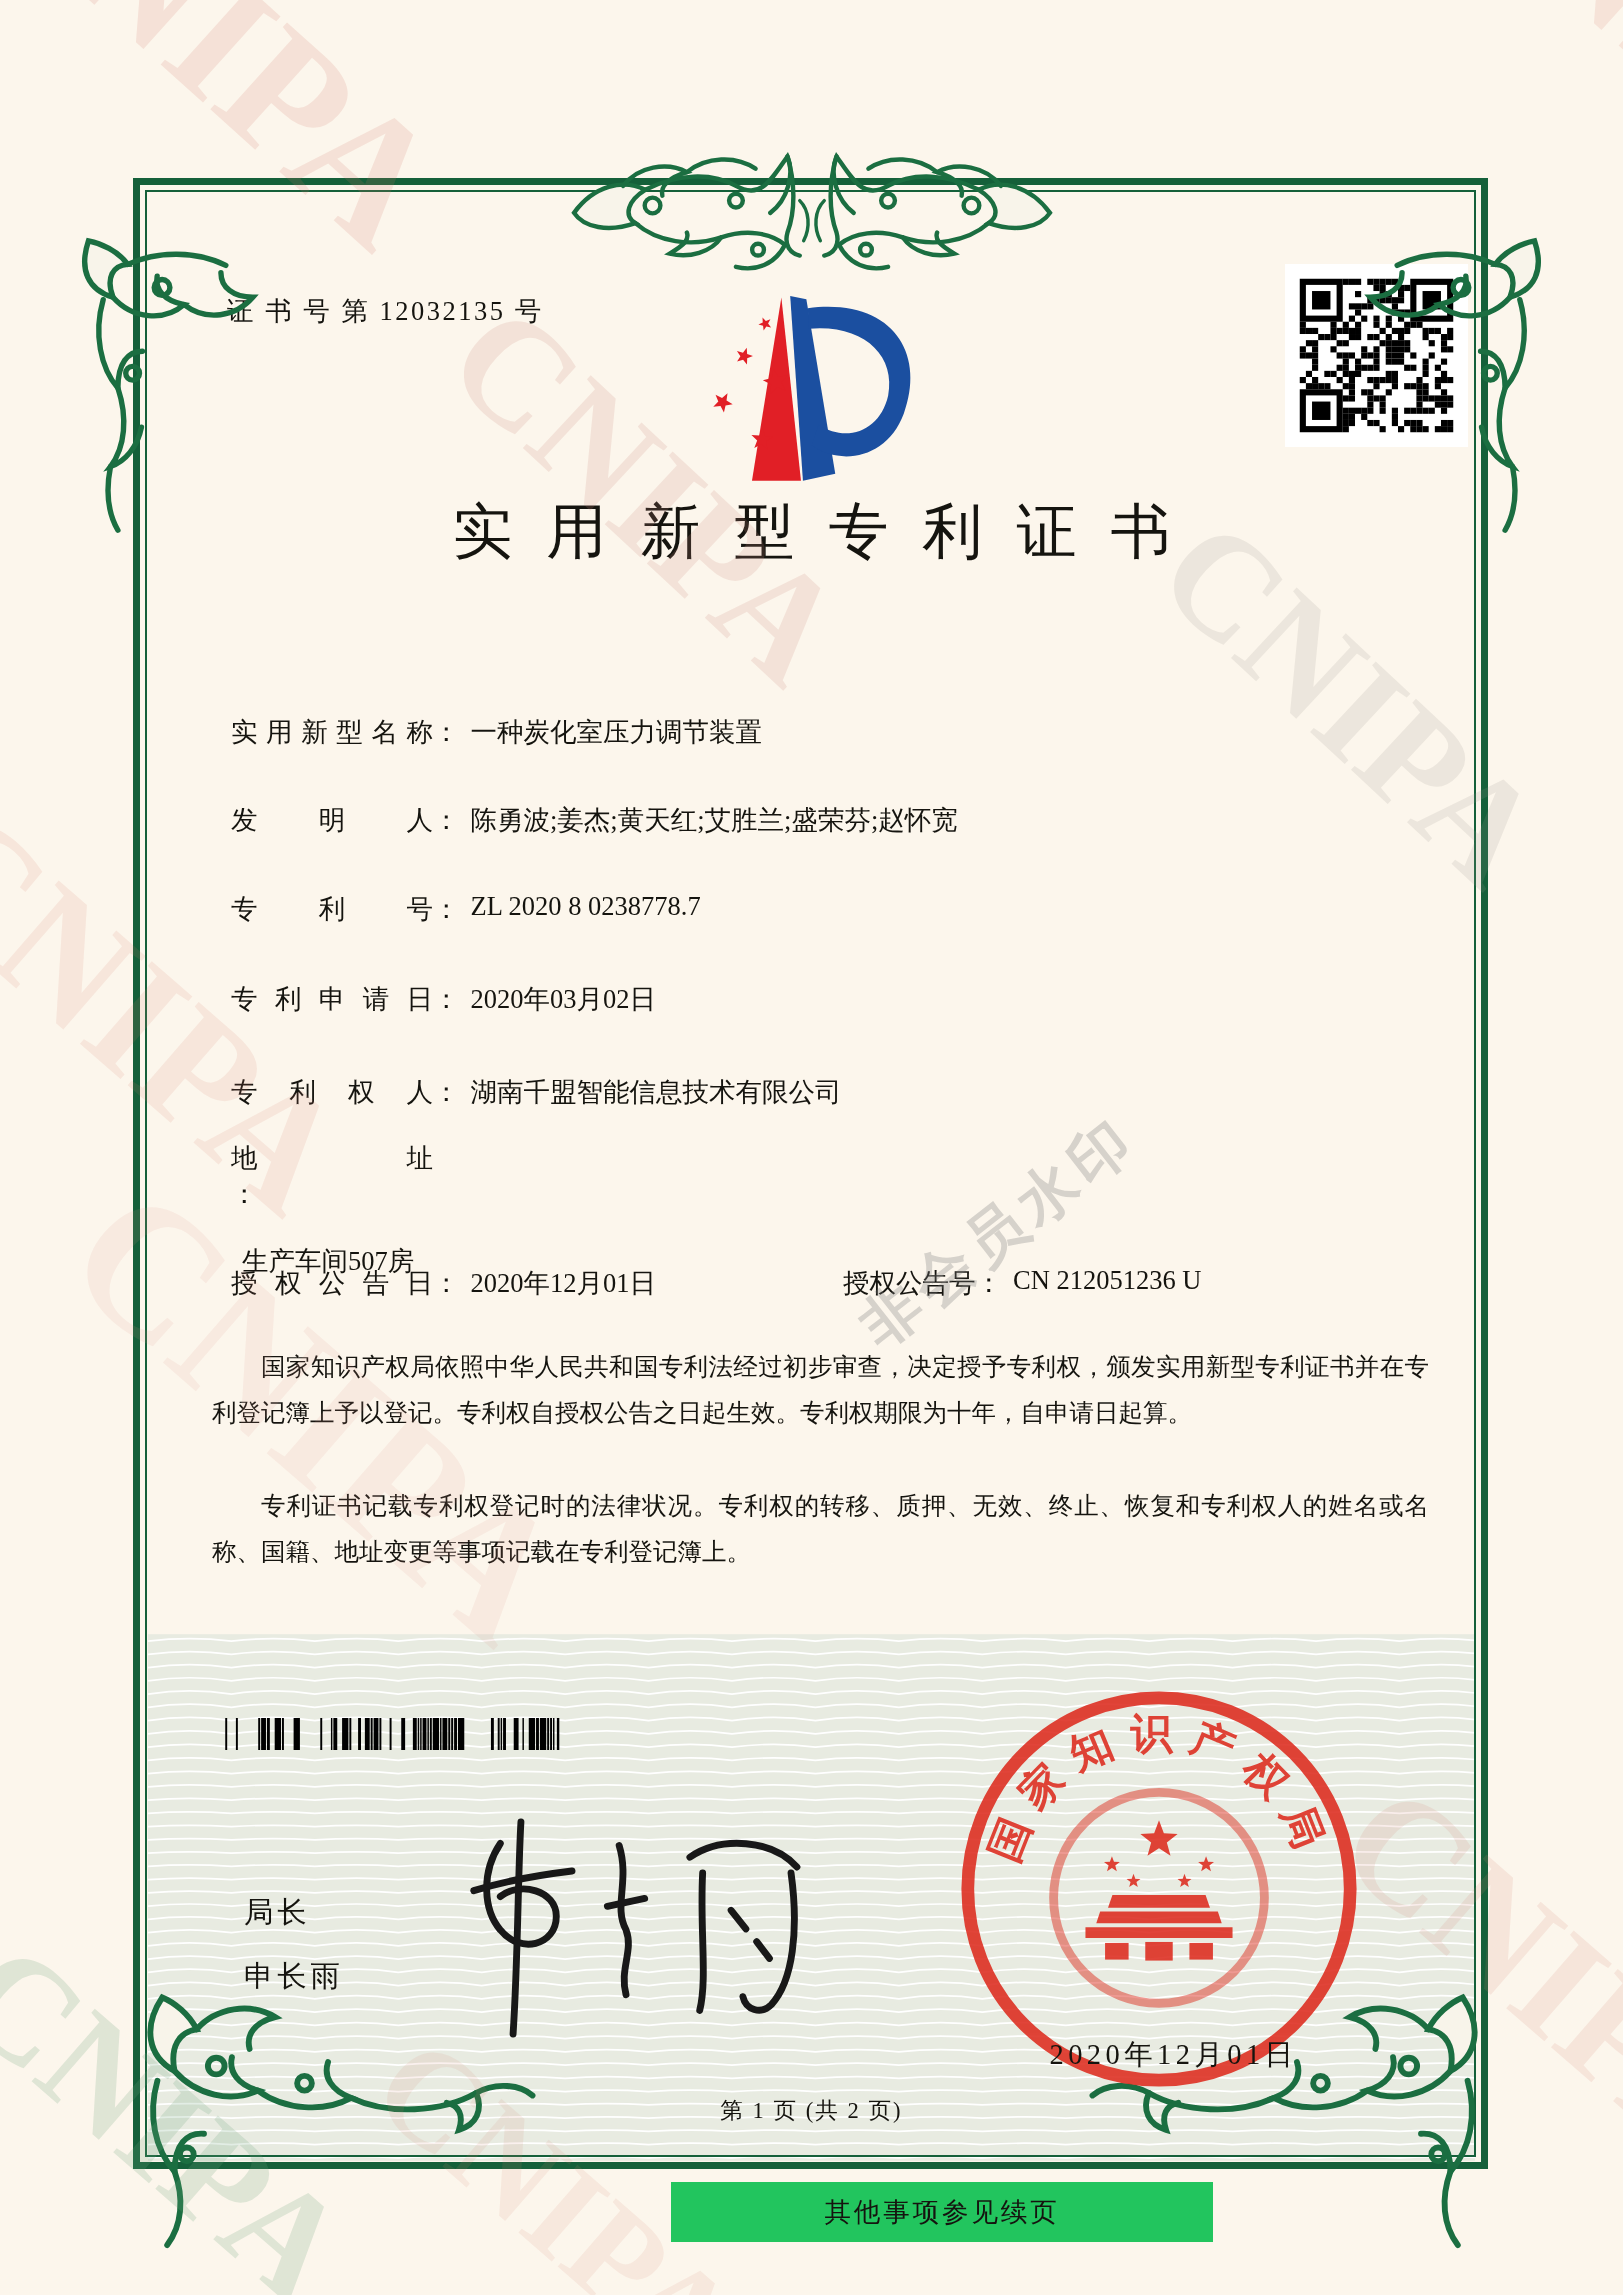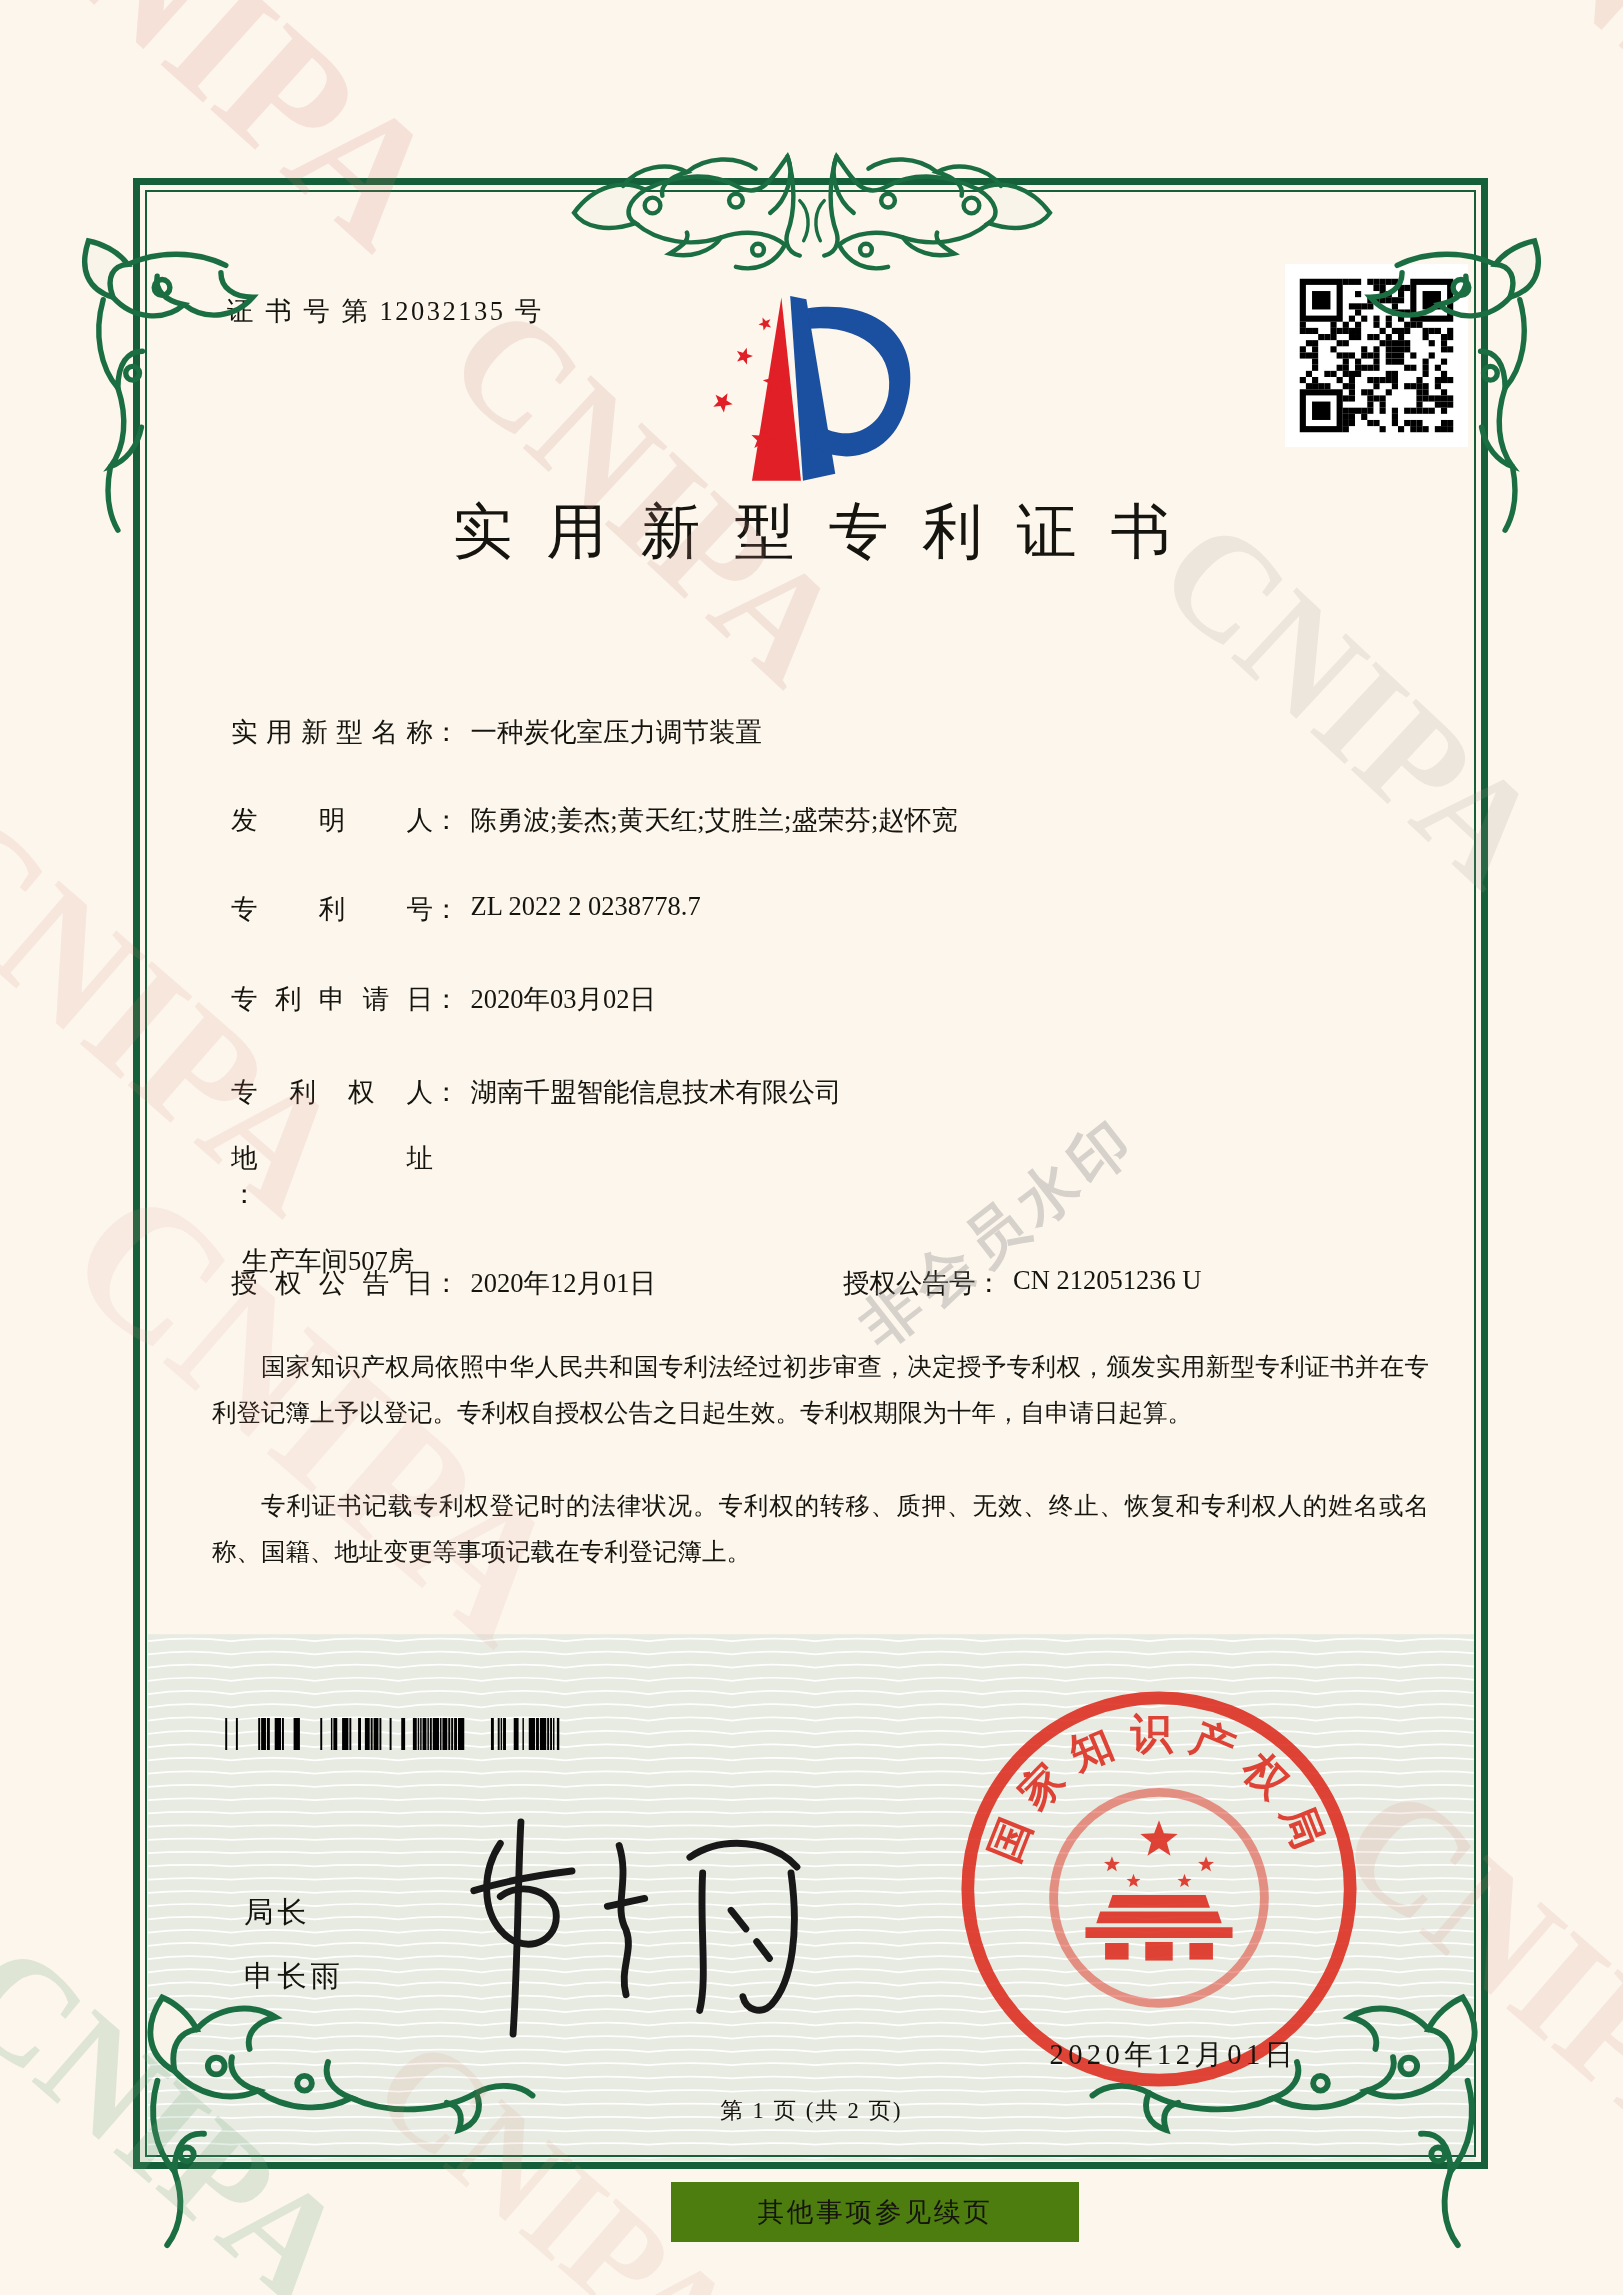--- a/index.html
+++ b/index.html
@@ -25,21 +25,21 @@
   .waveband{left:148px;top:1634px;width:1327px;height:527px;z-index:1;}
   .barcode{left:223px;top:1718px;z-index:2;}
   .signer{left:244px;z-index:2;font-family:"Liberation Sans","DejaVu Sans",sans-serif;
           font-size:29.4px;font-weight:500;letter-spacing:3.9px;}
   .sig{left:407px;top:1812px;z-index:2;}
   .seal{left:957px;top:1687px;z-index:4;}
   .sealdate{left:987px;top:2036px;width:373px;text-align:center;font-size:28.5px;
             letter-spacing:4.4px;z-index:5;}
   .pageno{left:133px;top:2095px;width:1357px;text-align:center;font-size:22.6px;
           letter-spacing:2px;z-index:2;}
-  .contbox{left:671px;top:2182px;width:408px;height:60px;background:#4d7c0f;z-index:2;
+  .contbox{left:671px;top:2182px;width:542px;height:60px;background:#22c55e;z-index:2;
            display:flex;align-items:center;justify-content:center;font-size:26.5px;letter-spacing:2.9px;}
   
   .wm{position:absolute;z-index:5;pointer-events:none;font-weight:bold;
       font-family:"Liberation Serif","DejaVu Serif",serif;white-space:nowrap;}
   .orn{z-index:4;pointer-events:none;}
   .qrbox{left:1285px;top:264px;width:183px;height:183px;background:#ffffff;z-index:2;}
   .logo{left:685px;top:269px;z-index:2;}
 </style>
 </head>
 <body>
@@ -461,21 +461,21 @@
     <span class="val">一种炭化室压力调节装置</span>
   </div>
   <div class="abs row" style="top:802px;">
     <span class="lab">发明人</span>
       <span class="colon">：</span>
     <span class="val">陈勇波;姜杰;黄天红;艾胜兰;盛荣芬;赵怀宽</span>
   </div>
   <div class="abs row" style="top:891px;">
     <span class="lab">专利号</span>
       <span class="colon">：</span>
-    <span class="val">ZL 2022 2 0238778.7</span>
+    <span class="val">ZL 2020 8 0238778.7</span>
   </div>
   <div class="abs row" style="top:981px;">
     <span class="lab">专利申请日</span>
       <span class="colon">：</span>
     <span class="val">2020年03月02日</span>
   </div>
   <div class="abs row" style="top:1074px;">
     <span class="lab">专利权人</span>
       <span class="colon"></span>
       <span class="colon">：</span>

